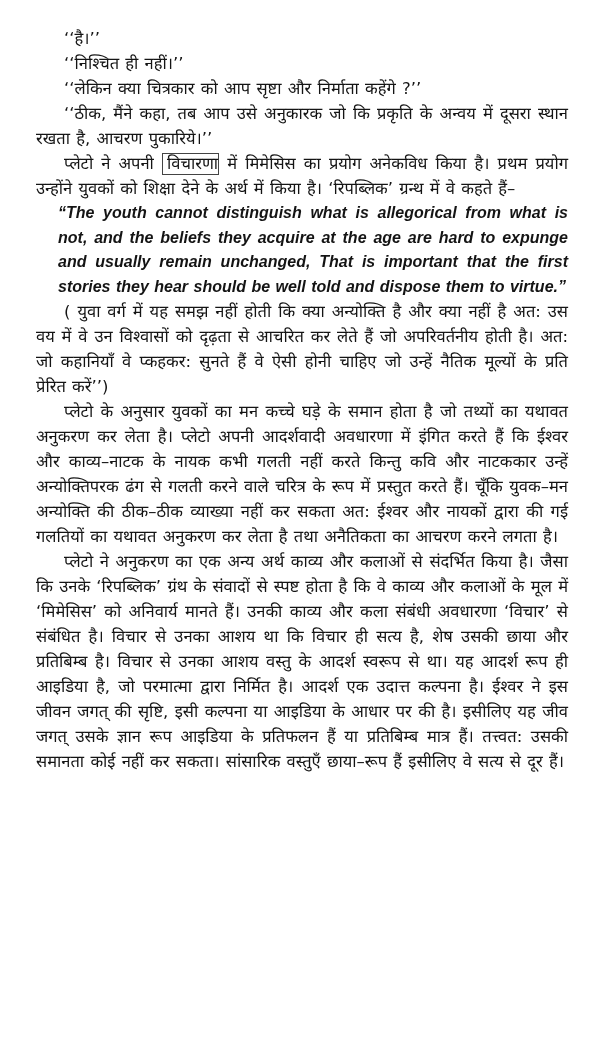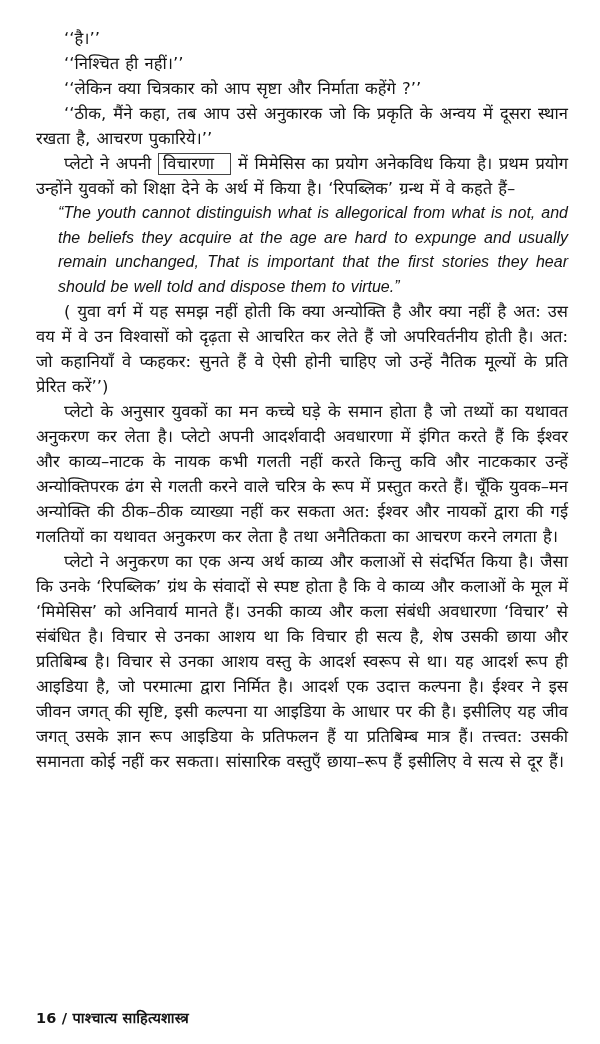--- a/index.html
+++ b/index.html
@@ -23,29 +23,29 @@
     margin: 0;
     font-size: 16.5px;
     line-height: 25px;
     text-align: justify;
     word-spacing: 1px;
   }
   .indent { text-indent: 28px; }
   .quote-en {
     font-family: "Liberation Sans", sans-serif;
     font-style: italic;
-    font-weight: 400;
+    font-weight: 700;
     font-size: 16px;
     line-height: 24.5px;
     margin-left: 22px;
     text-align: justify;
   }
   .boxed {
     border: 1.5px solid #444;
-    padding: 0 16px 1px 4px;
+    padding: 0 0 1px 4px;
   }
   .footer {
     margin-top: auto;
     font-weight: bold;
     font-size: 14.5px;
     line-height: 20px;
     text-align: left;
     letter-spacing: 0.2px;
   }
 </style>
@@ -64,17 +64,14 @@
   </p>
 
   <p class="quote-en">“The youth cannot distinguish what is allegorical from what is not, and the beliefs they acquire at the age are hard to expunge and usually remain unchanged, That is important that the first stories they hear should be well told and dispose them to virtue.”</p>
 
   <p class="indent">( युवा वर्ग में यह समझ नहीं होती कि क्या अन्योक्ति है और क्या नहीं है अत: उस वय में वे उन विश्वासों को दृढ़ता से आचरित कर लेते हैं जो अपरिवर्तनीय होती है। अत: जो कहानियाँ वे प्कहकर: सुनते हैं वे ऐसी होनी चाहिए जो उन्हें नैतिक मूल्यों के प्रति प्रेरित करें’’)</p>
 
   <p class="indent">प्लेटो के अनुसार युवकों का मन कच्चे घड़े के समान होता है जो तथ्यों का यथावत अनुकरण कर लेता है। प्लेटो अपनी आदर्शवादी अवधारणा में इंगित करते हैं कि ईश्वर और काव्य–नाटक के नायक कभी गलती नहीं करते किन्तु कवि और नाटककार उन्हें अन्योक्तिपरक ढंग से गलती करने वाले चरित्र के रूप में प्रस्तुत करते हैं। चूँकि युवक–मन अन्योक्ति की ठीक–ठीक व्याख्या नहीं कर सकता अत: ईश्वर और नायकों द्वारा की गई गलतियों का यथावत अनुकरण कर लेता है तथा अनैतिकता का आचरण करने लगता है।</p>
 
   <p class="indent">प्लेटो ने अनुकरण का एक अन्य अर्थ काव्य और कलाओं से संदर्भित किया है। जैसा कि उनके ‘रिपब्लिक’ ग्रंथ के संवादों से स्पष्ट होता है कि वे काव्य और कलाओं के मूल में ‘मिमेसिस’ को अनिवार्य मानते हैं। उनकी काव्य और कला संबंधी अवधारणा ‘विचार’ से संबंधित है। विचार से उनका आशय था कि विचार ही सत्य है, शेष उसकी छाया और प्रतिबिम्ब है। विचार से उनका आशय वस्तु के आदर्श स्वरूप से था। यह आदर्श रूप ही आइडिया है, जो परमात्मा द्वारा निर्मित है। आदर्श एक उदात्त कल्पना है। ईश्वर ने इस जीवन जगत् की सृष्टि, इसी कल्पना या आइडिया के आधार पर की है। इसीलिए यह जीव जगत् उसके ज्ञान रूप आइडिया के प्रतिफलन हैं या प्रतिबिम्ब मात्र हैं। तत्त्वत: उसकी समानता कोई नहीं कर सकता। सांसारिक वस्तुएँ छाया–रूप हैं इसीलिए वे सत्य से दूर हैं।</p>
 
-  <div class="footer">
-    <span>16</span><span> / </span><span>पाश्चात्य साहित्यशास्त्र</span>
-  </div>
 
 </div>
 
 </body></html>

